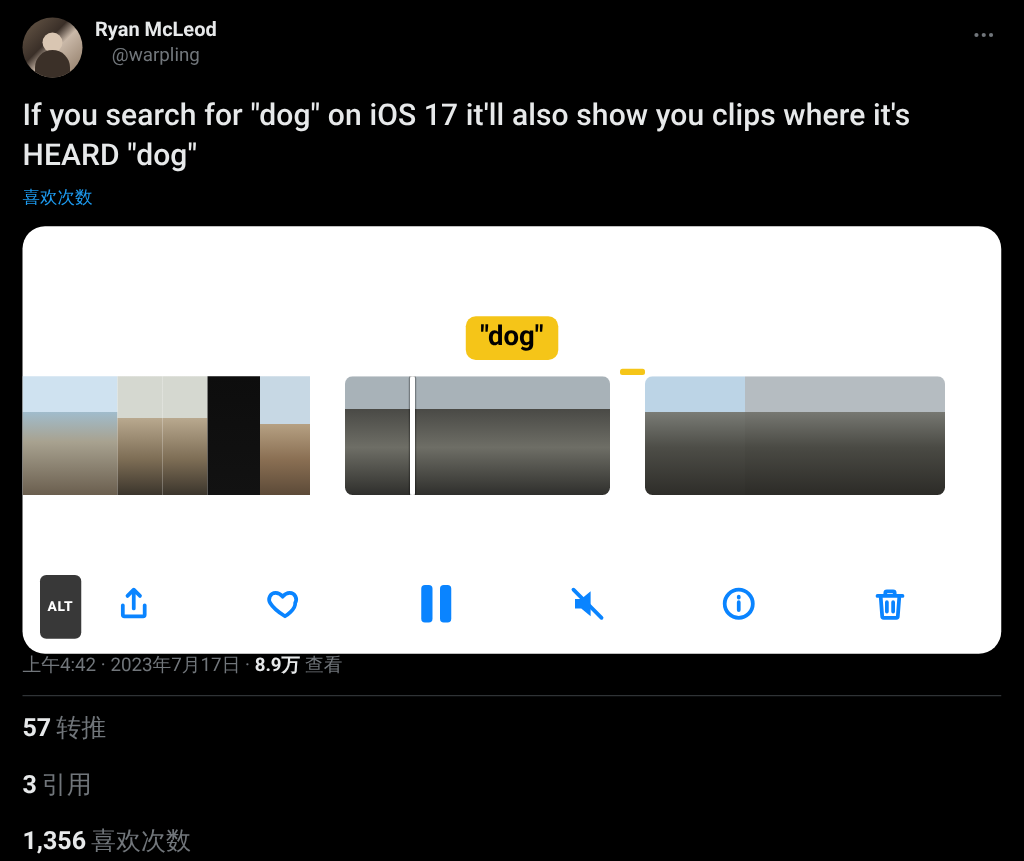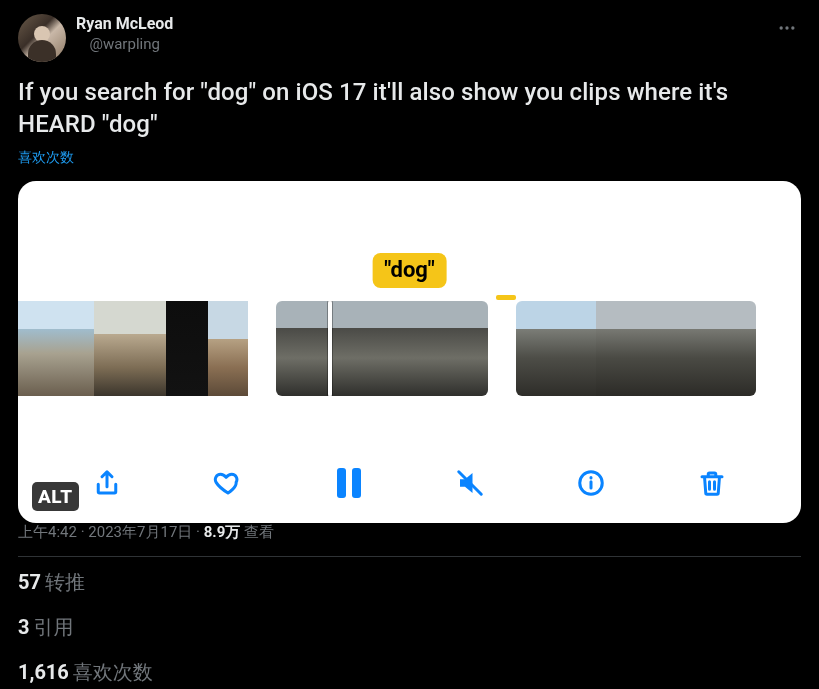--- a/index.html
+++ b/index.html
@@ -178,23 +178,23 @@
     cursor: pointer;
   }
   .tb-btn svg { width: 30px; height: 30px; stroke: currentColor; fill: none; stroke-width: 2.4; stroke-linecap: round; stroke-linejoin: round; }
   .tb-btn.pause .bar { width: 9px; height: 30px; background: #0a84ff; border-radius: 3px; margin: 0 3px; }
   .alt-badge {
     position: absolute;
     left: 14px;
     bottom: 12px;
     background: rgba(0,0,0,0.78);
     color: #fff;
-    font-size: 19px;
+    font-size: 11px;
     font-weight: 800;
-    padding: 3px 6px;
+    padding: 19px 6px;
     border-radius: 5px;
     letter-spacing: 0.5px;
   }
   .meta-row {
     margin-top: 0;
     font-size: 15px;
     color: #71767b;
   }
   .meta-row .views-num { color: #e7e9ea; font-weight: 700; }
   .divider {
@@ -305,17 +305,17 @@
 
   <div class="meta-row">
     <span>上午4:42</span><span> · </span><span>2023年7月17日</span><span> · </span><span class="views-num">8.9万</span> <span>查看</span>
   </div>
 
   <div class="divider"></div>
 
   <div class="stats-row">
     <span class="stat"><span class="num">57</span><span>转推</span></span>
     <span class="stat"><span class="num">3</span><span>引用</span></span>
-    <span class="stat"><span class="num">1,616</span><span>喜欢次数</span></span>
+    <span class="stat"><span class="num">1,356</span><span>喜欢次数</span></span>
     <span class="stat"><span class="num">83</span><span>书签</span></span>
   </div>
 
 </div>
 
 </body></html>

